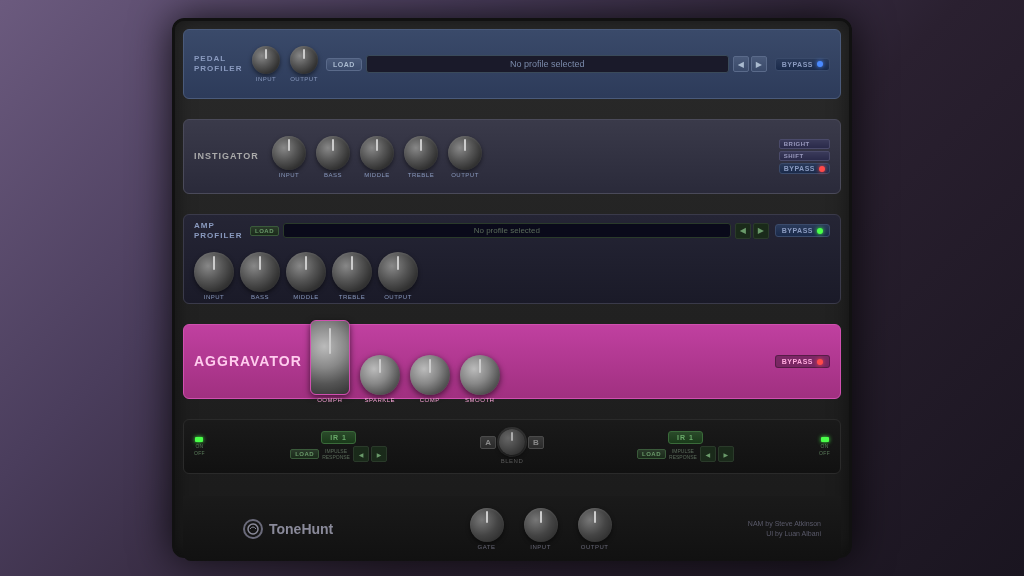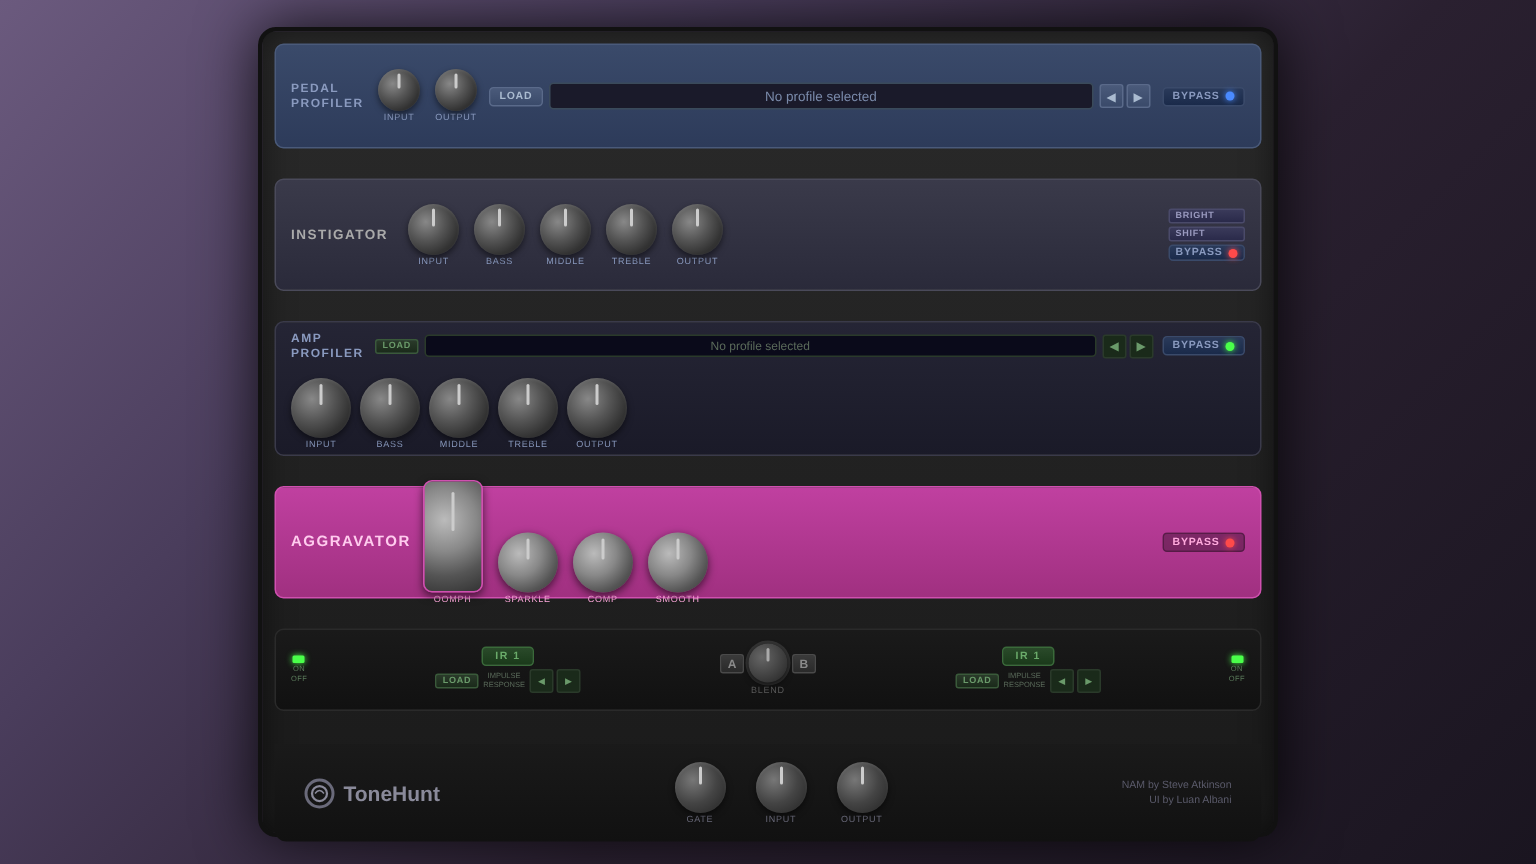--- a/index.html
+++ b/index.html
@@ -385,20 +385,21 @@
       margin-top: 2px;
     }
 
     .tonehunt-logo {
       display: flex;
       align-items: center;
       gap: 6px;
       color: #8a8a9a;
       font-size: 14px;
       font-weight: bold;
+      margin-left: 40px;
     }
 
     .logo-icon {
       width: 20px;
       height: 20px;
       border: 2px solid #6a6a7a;
       border-radius: 50%;
       display: flex;
       align-items: center;
       justify-content: center;
@@ -563,21 +564,21 @@
         <span class="knob-label">TREBLE</span>
       </div>
       <div class="knob-item">
         <div class="knob knob-lg"></div>
         <span class="knob-label">OUTPUT</span>
       </div>
     </div>
   </div>
 
   <div class="aggravator">
-    <div class="section-label" style="font-size:10px; min-width:70px; font-weight:bold; letter-spacing:1px">AGGRAVATOR</div>
+    <div class="section-label" style="font-size:14px; min-width:70px; font-weight:bold; letter-spacing:1px">AGGRAVATOR</div>
     <div class="knob-group">
       <div class="knob-item">
         <div class="knob knob-lg aggravator" style="background: radial-gradient(circle at 35% 35%, #bbb 0%, #888 40%, #555 70%, #333 100%); box-shadow: 0 2px 6px rgba(0,0,0,0.6);"></div>
         <span class="knob-label">OOMPH</span>
       </div>
       <div class="knob-item">
         <div class="knob knob-lg" style="background: radial-gradient(circle at 35% 35%, #bbb 0%, #888 40%, #555 70%, #333 100%); box-shadow: 0 2px 6px rgba(0,0,0,0.6);"></div>
         <span class="knob-label">SPARKLE</span>
       </div>
       <div class="knob-item">

